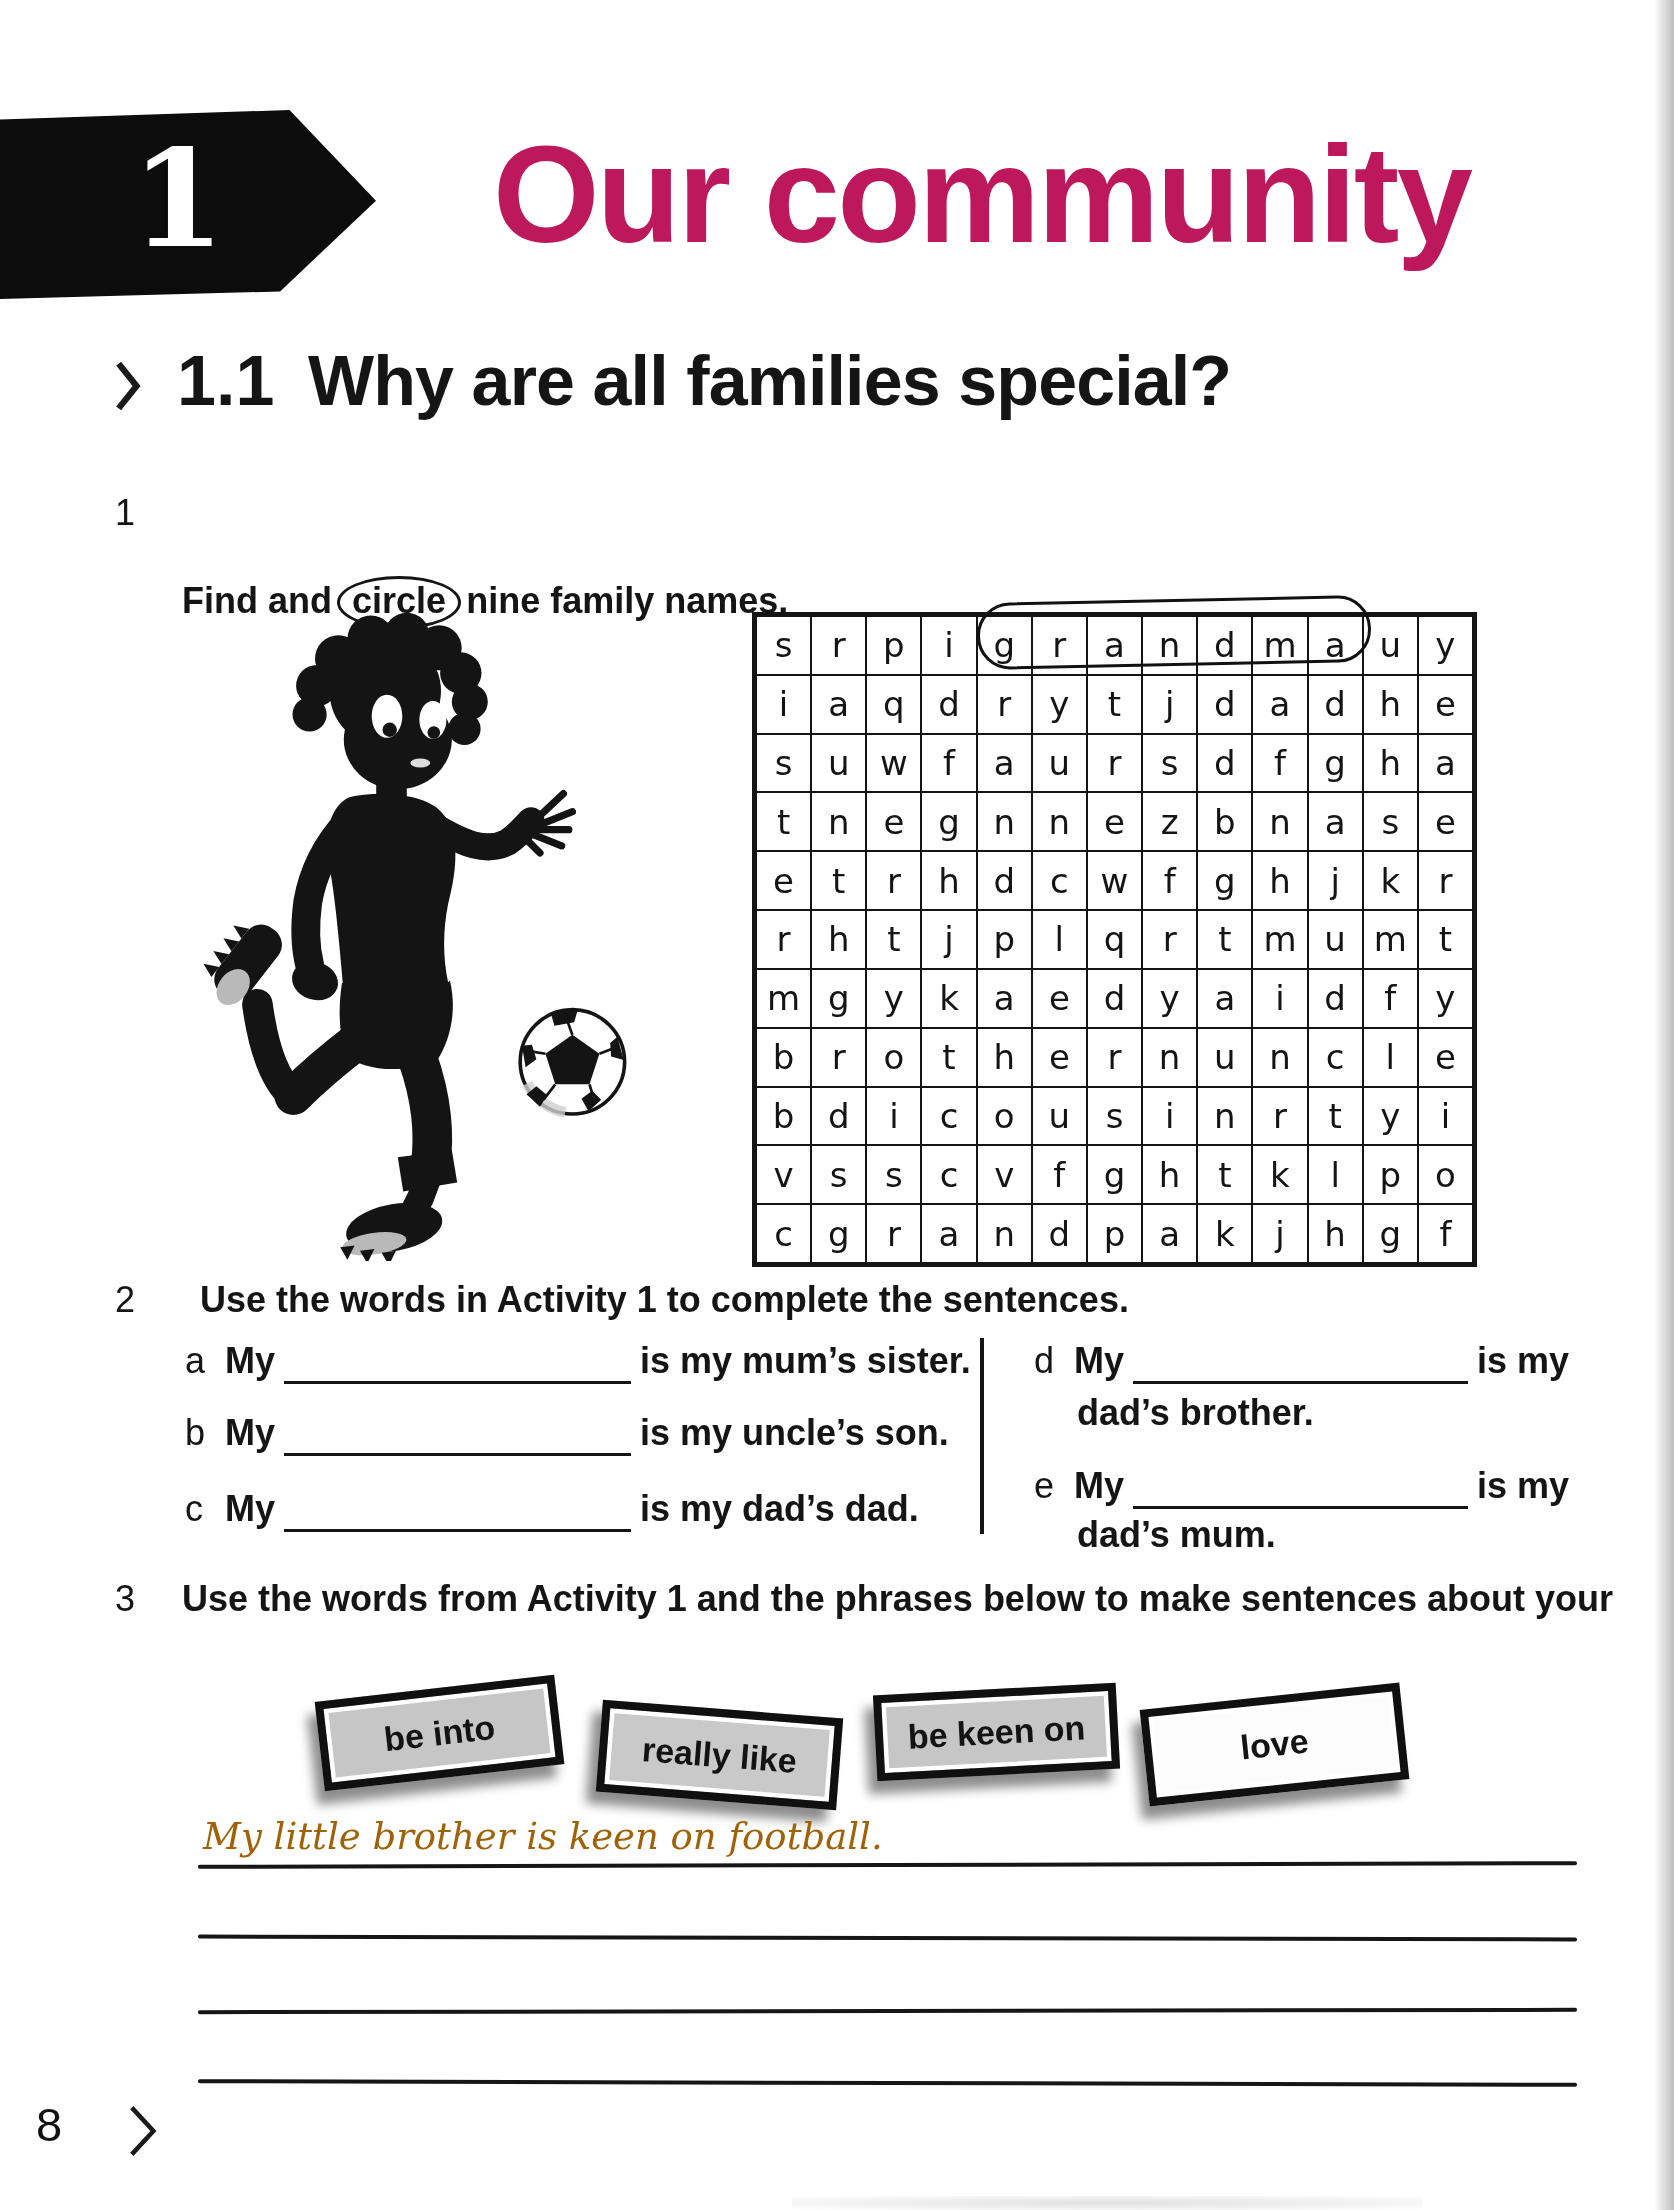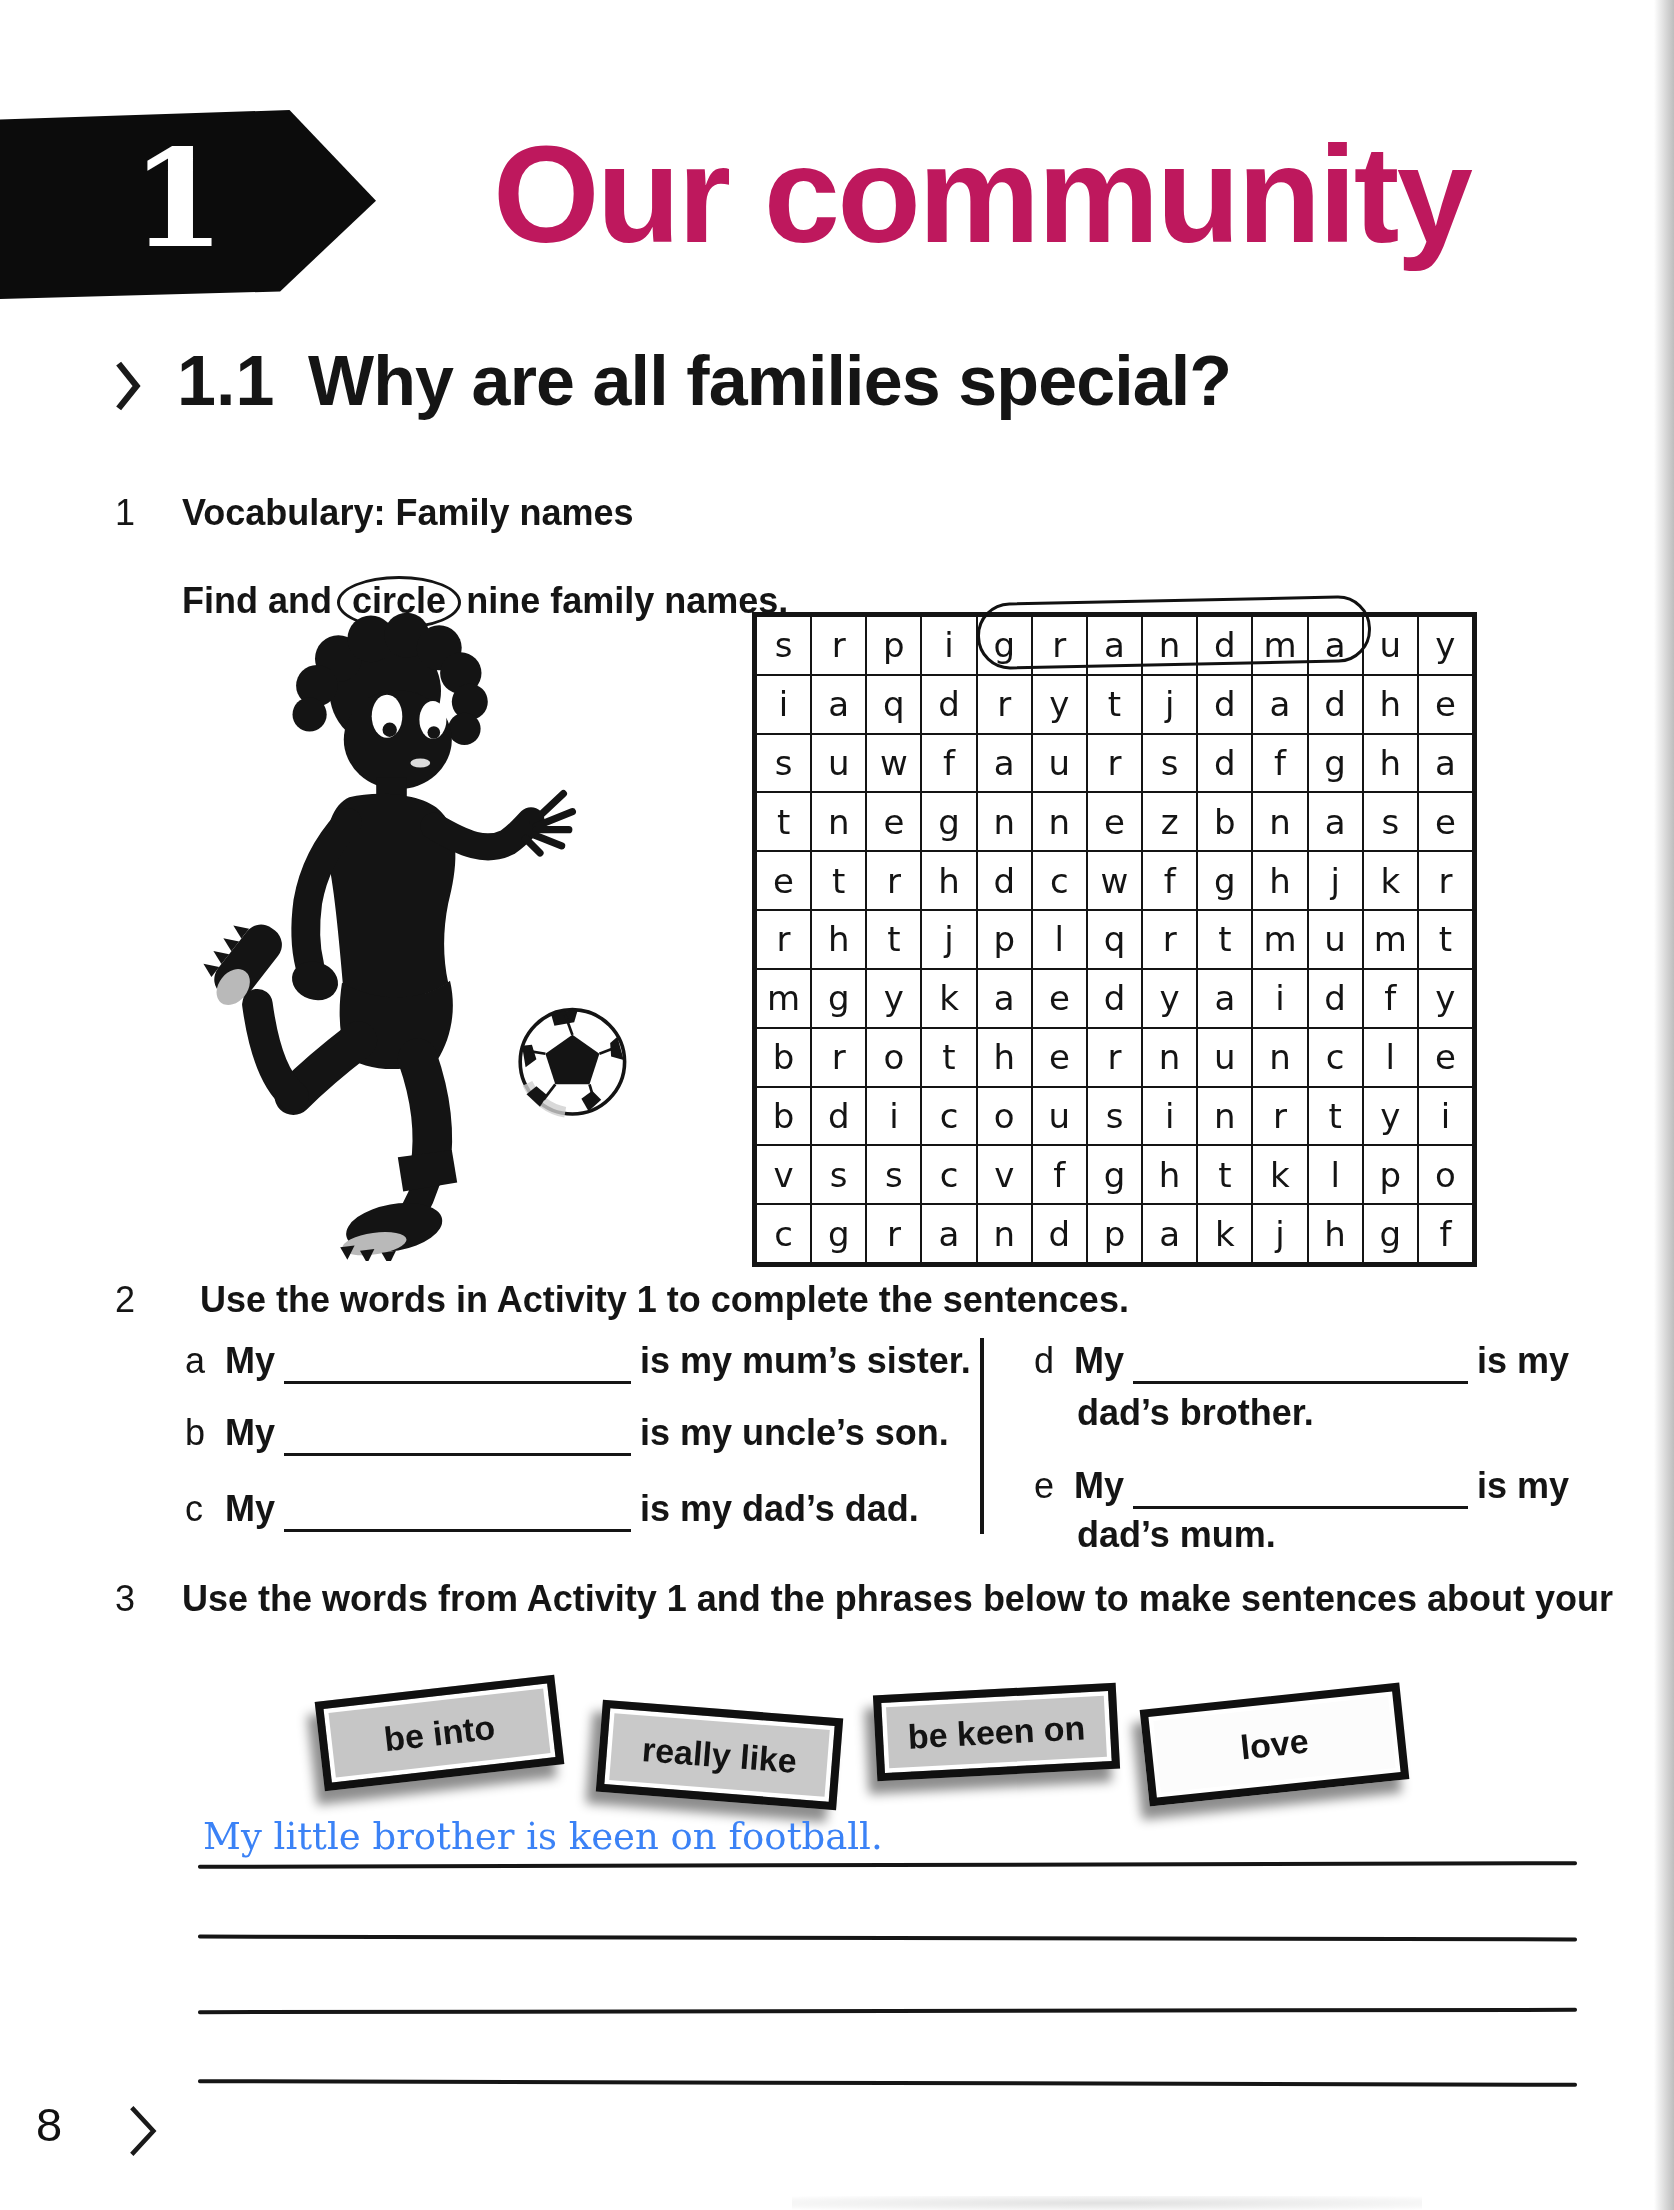--- a/index.html
+++ b/index.html
@@ -61,22 +61,22 @@
     display:flex;align-items:center;justify-content:center;
     font-size:34px;font-weight:bold;color:#131313;
     box-shadow:-9px 12.6px 10.8px rgba(0,0,0,0.45), inset 0 0 0 4.5px #ffffff;
   }
   .tile1{left:319px;top:1688px;width:241px;height:90px;background:#c6c6c6;transform:rotate(-6.5deg);}
   .tile2{left:599px;top:1709px;width:241px;height:92px;background:#c9c9c9;transform:rotate(4.5deg);}
   .tile3{left:875px;top:1689px;width:243px;height:86px;background:#c6c6c6;transform:rotate(-3deg);}
   .tile4{left:1144px;top:1696px;width:261px;height:97px;background:#fcfcfc;transform:rotate(-6deg);}
   
   .example{
-    position:absolute;left:203px;top:1815px;font-family:"DejaVu Serif",serif;
-    font-size:37px;color:#3b82f6;white-space:nowrap;
+    position:absolute;left:203px;top:1815px;font-family:"DejaVu Serif",serif;font-style:italic;
+    font-size:37px;color:#a16207;white-space:nowrap;
   }
   .wline{position:absolute;left:198px;width:1379px;height:3.6px;background:#161616;border-radius:1.8px;}
   
   .page-num{position:absolute;left:36px;top:2097px;font-size:47px;font-weight:400;color:#111;}
   
   .scan-edge{position:absolute;right:0;top:0;width:20px;height:100%;
     background:linear-gradient(to right,rgba(90,90,90,0),rgba(90,90,90,0.40));}
   .scan-smudge{position:absolute;left:792px;top:2196px;width:630px;height:14.4px;
     background:radial-gradient(ellipse at center,rgba(0,0,0,0.12),rgba(0,0,0,0));}
 </style>
@@ -90,21 +90,20 @@
   </div>
   <h1 class="unit-title" style="margin:0;">Our community</h1>
 
   <svg class="chev" style="left:115px;top:360px;" width="27" height="52" viewBox="0 0 30 58">
     <polyline points="4,4 24,29 4,54" fill="none" stroke="#1a1a1a" stroke-width="7"></polyline>
   </svg>
   <div class="sec-num">1.1</div>
   <div class="sec-title">Why are all families special?</div>
 
   <div class="act-num" style="left:115px;top:491px;">1</div>
-  <div class="act-text" style="left:182px;top:491px;">Vocabulary: Family names</div>
   <div class="act-text" style="left:182px;top:576px;">
     <span>Find and</span><span class="circled">circle</span><span>nine family names.</span>
   </div>
 
   <svg style="position:absolute;left:162px;top:590px;" width="558" height="671" viewBox="0 0 620 745">
     <g fill="#141414">
       <circle cx="248" cy="112" r="62"></circle>
         <circle cx="196" cy="76" r="26"></circle>
         <circle cx="232" cy="54" r="26"></circle>
       <circle cx="272" cy="50" r="25"></circle>

